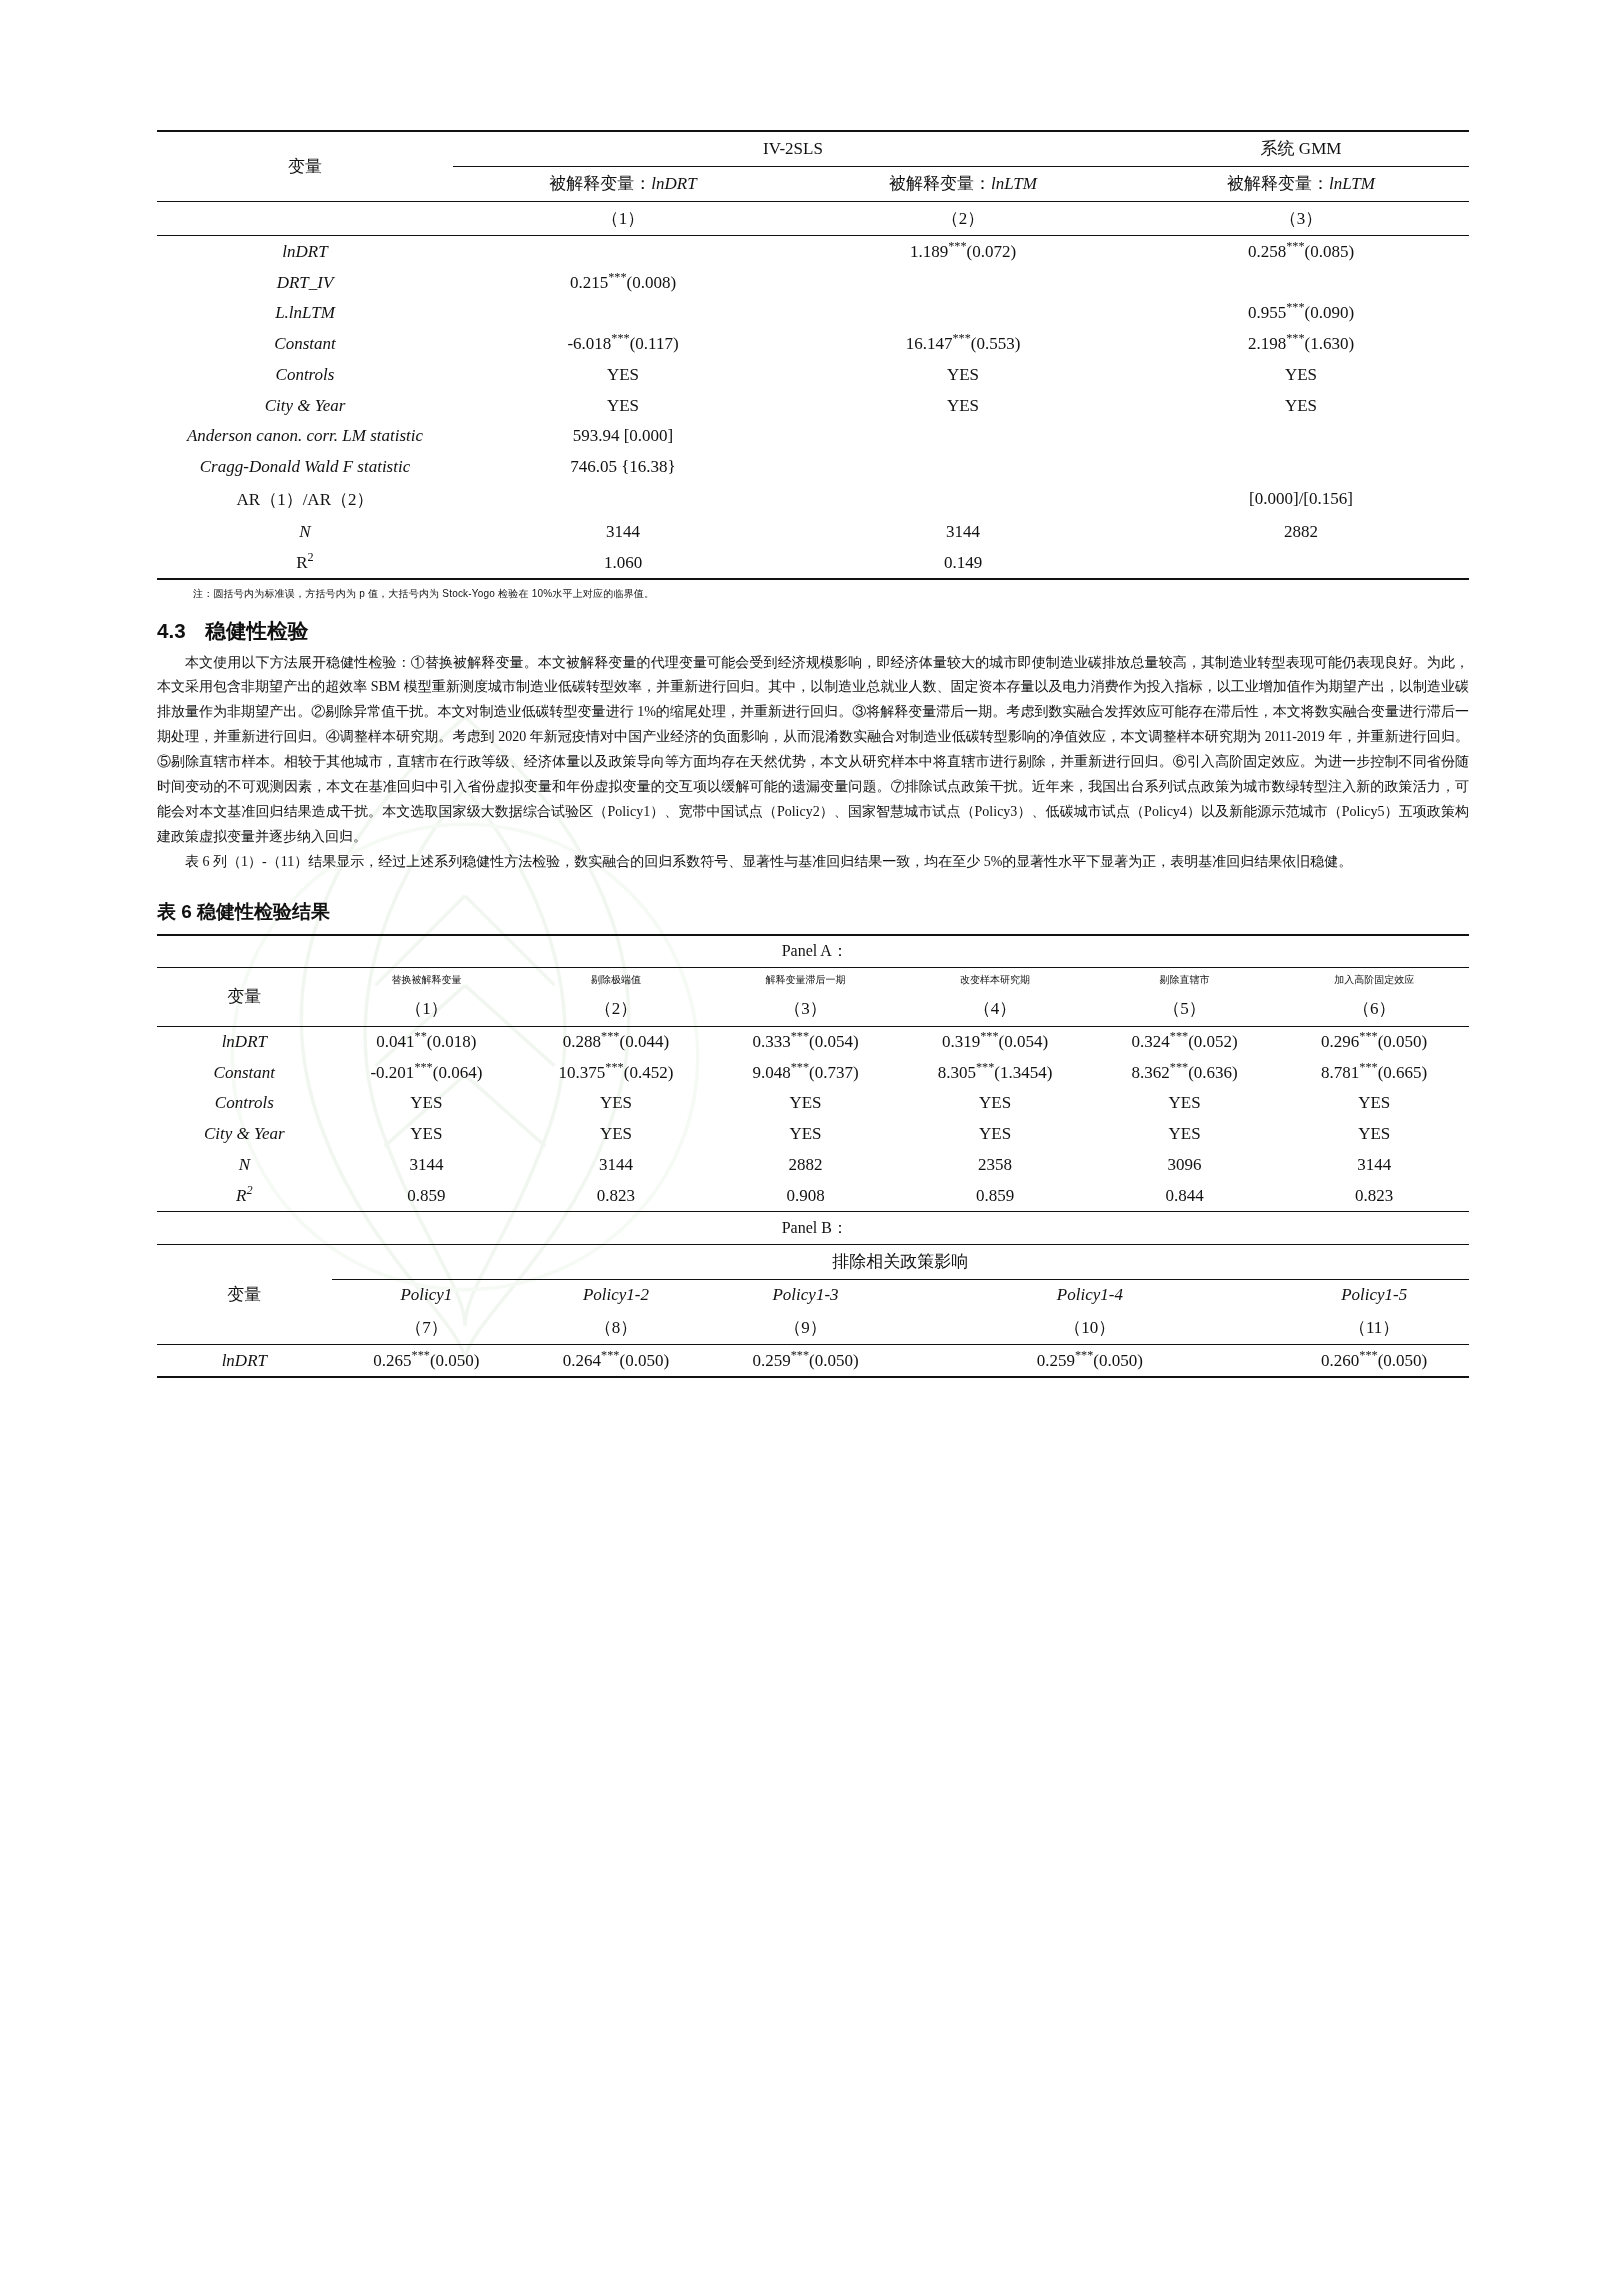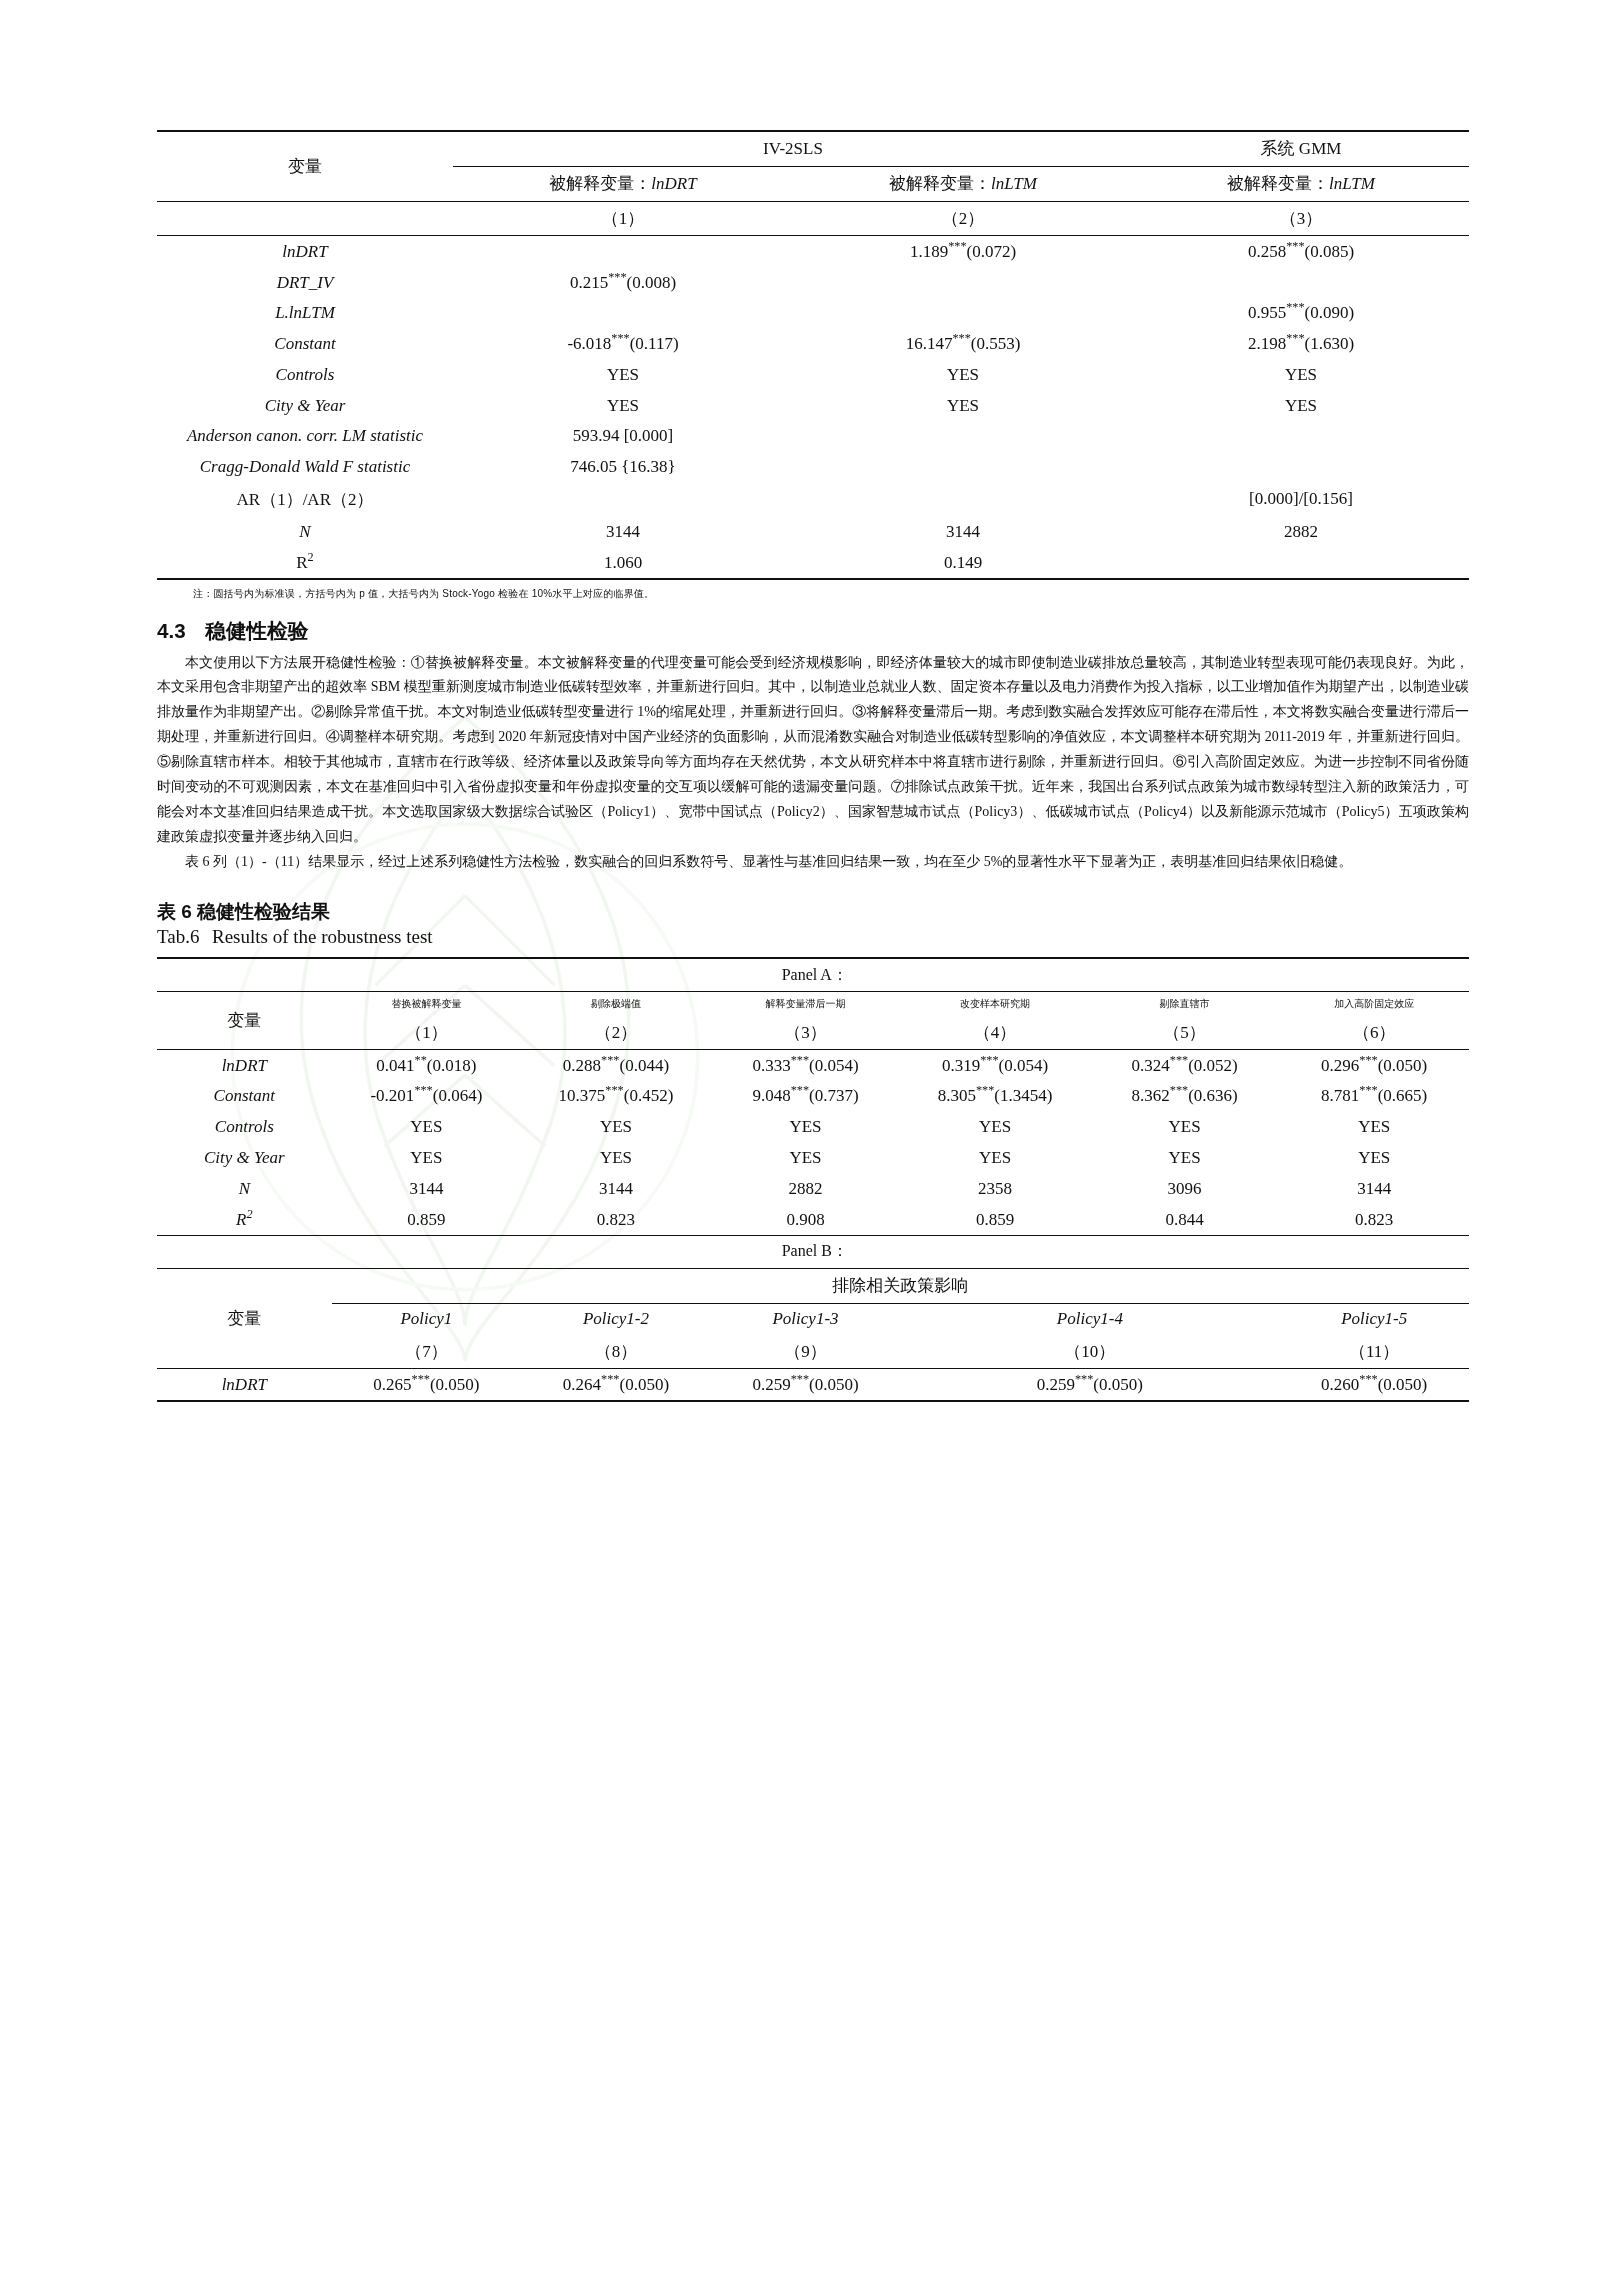--- a/index.html
+++ b/index.html
@@ -244,23 +244,20 @@
 
     <h3 class="sec">
       <span class="num">4.3</span><span>稳健性检验</span>
     </h3>
 
     <p class="body">本文使用以下方法展开稳健性检验：①替换被解释变量。本文被解释变量的代理变量可能会受到经济规模影响，即经济体量较大的城市即使制造业碳排放总量较高，其制造业转型表现可能仍表现良好。为此，本文采用包含非期望产出的超效率 SBM 模型重新测度城市制造业低碳转型效率，并重新进行回归。其中，以制造业总就业人数、固定资本存量以及电力消费作为投入指标，以工业增加值作为期望产出，以制造业碳排放量作为非期望产出。②剔除异常值干扰。本文对制造业低碳转型变量进行 1%的缩尾处理，并重新进行回归。③将解释变量滞后一期。考虑到数实融合发挥效应可能存在滞后性，本文将数实融合变量进行滞后一期处理，并重新进行回归。④调整样本研究期。考虑到 2020 年新冠疫情对中国产业经济的负面影响，从而混淆数实融合对制造业低碳转型影响的净值效应，本文调整样本研究期为 2011-2019 年，并重新进行回归。⑤剔除直辖市样本。相较于其他城市，直辖市在行政等级、经济体量以及政策导向等方面均存在天然优势，本文从研究样本中将直辖市进行剔除，并重新进行回归。⑥引入高阶固定效应。为进一步控制不同省份随时间变动的不可观测因素，本文在基准回归中引入省份虚拟变量和年份虚拟变量的交互项以缓解可能的遗漏变量问题。⑦排除试点政策干扰。近年来，我国出台系列试点政策为城市数绿转型注入新的政策活力，可能会对本文基准回归结果造成干扰。本文选取国家级大数据综合试验区（Policy1）、宽带中国试点（Policy2）、国家智慧城市试点（Policy3）、低碳城市试点（Policy4）以及新能源示范城市（Policy5）五项政策构建政策虚拟变量并逐步纳入回归。</p>
     <p class="body">表 6 列（1）-（11）结果显示，经过上述系列稳健性方法检验，数实融合的回归系数符号、显著性与基准回归结果一致，均在至少 5%的显著性水平下显著为正，表明基准回归结果依旧稳健。</p>
 
     <div class="tabcap">
       <span>表 6 稳健性检验结果</span>
-      <span class="en">
-        <span class="lbl">Tab.6</span><span>Results of the robustness test</span>
-      </span>
     </div>
 
     <table class="tbl t6">
       <colgroup>
           <col class="c1">
           <col class="cx">
           <col class="cx">
           <col class="cx">
           <col class="cx">
           <col class="cx">

